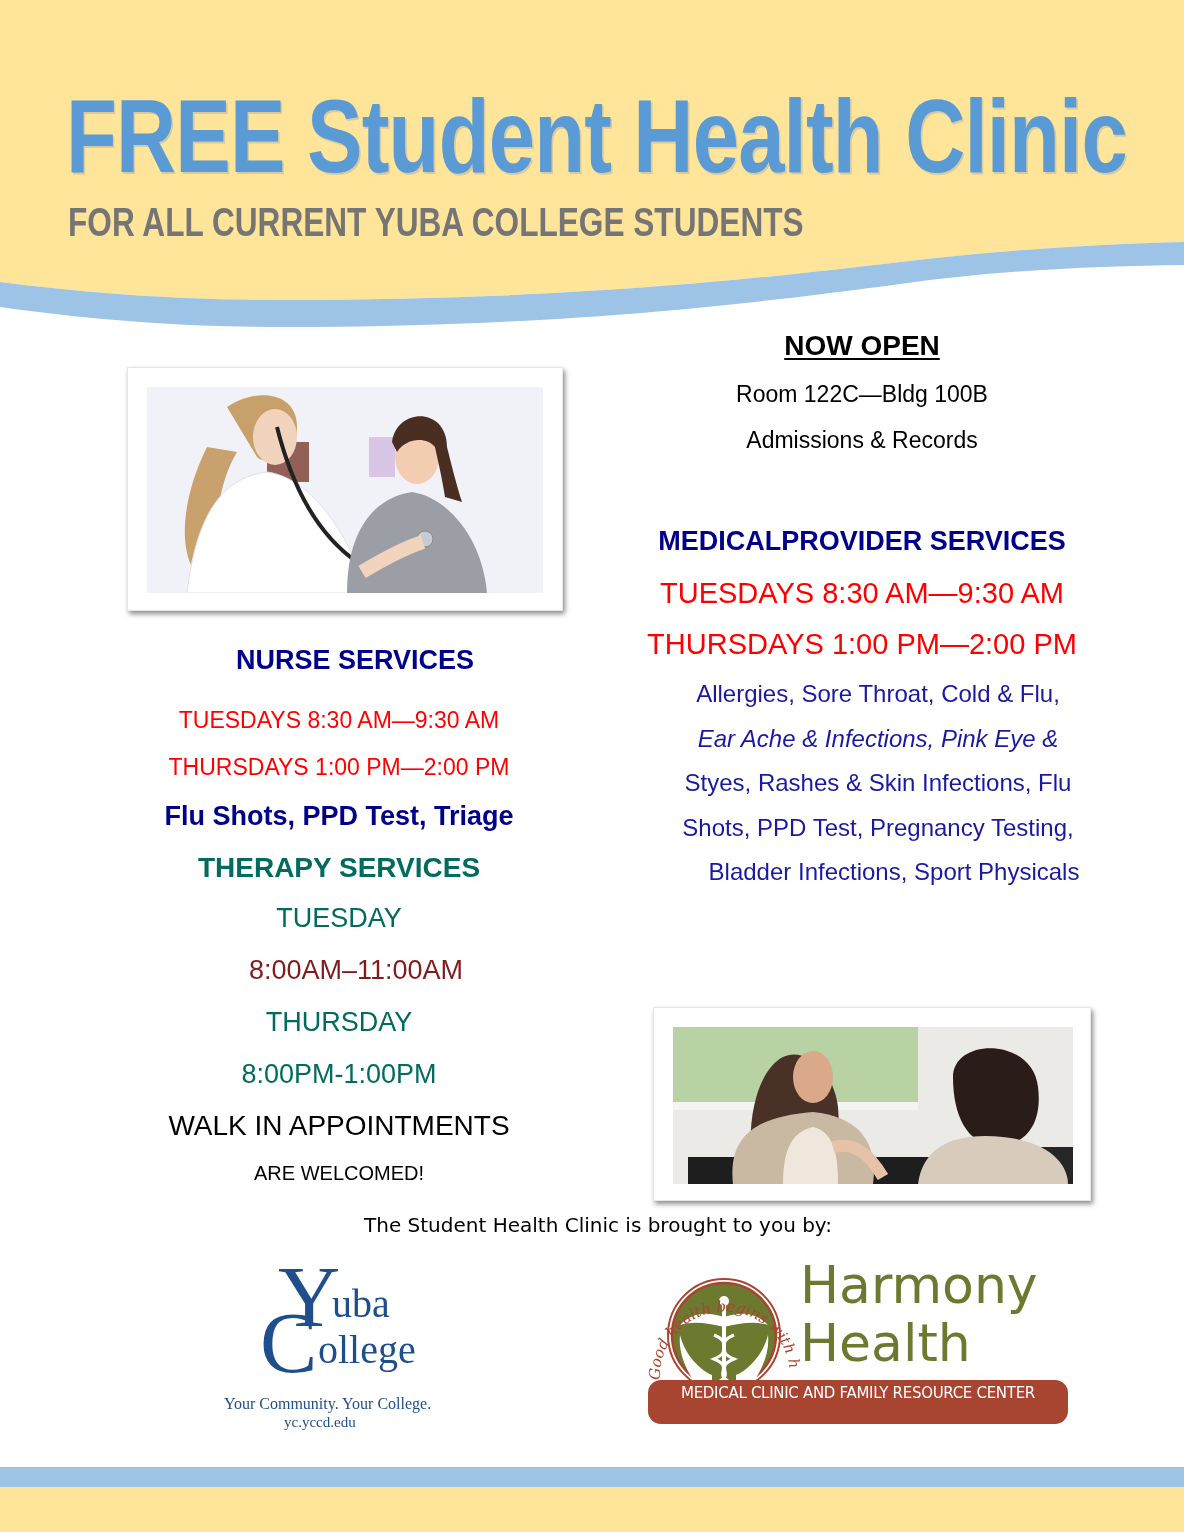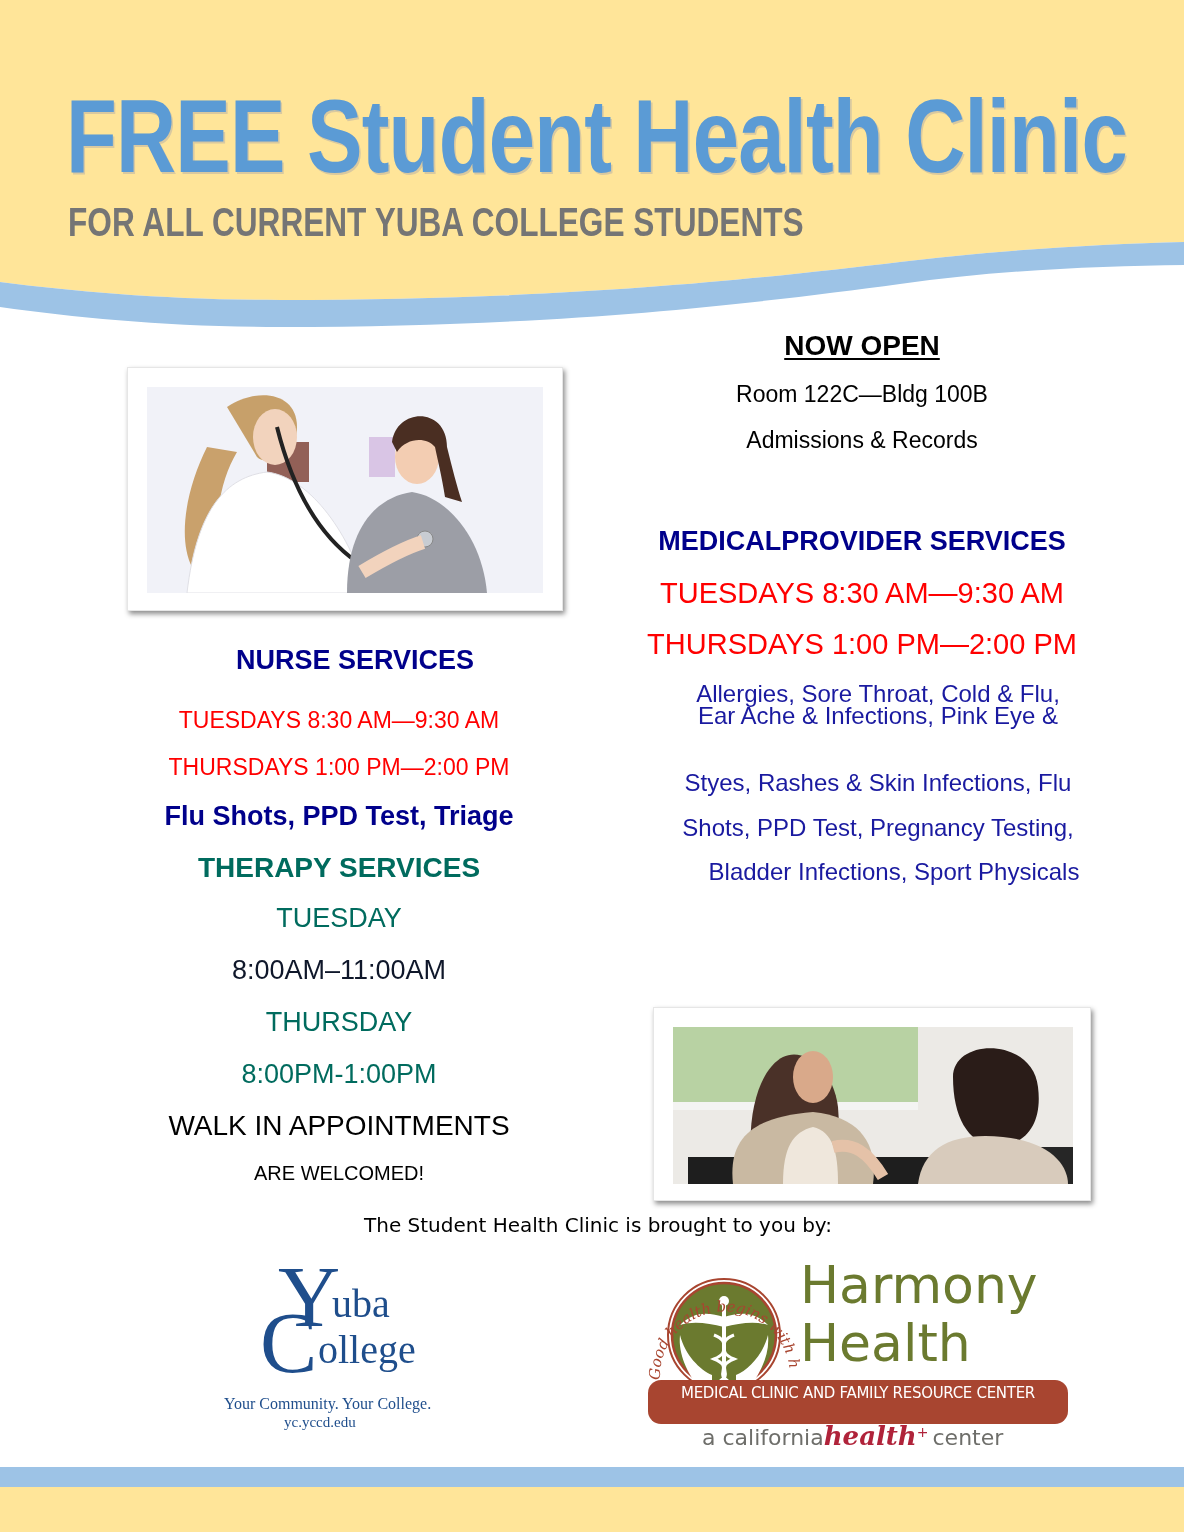--- a/index.html
+++ b/index.html
@@ -70,33 +70,33 @@
 </div>
 
 <div class="center-line" style="left:862px; top:330px; font-size:28px; font-weight:bold; color:#000; text-decoration:underline; text-underline-offset:3px;">NOW OPEN</div>
 <div class="center-line" style="left:862px; top:381px; font-size:23px; color:#000;">Room 122C—Bldg 100B</div>
 <div class="center-line" style="left:862px; top:427px; font-size:23px; color:#000;">Admissions &amp; Records</div>
 
 <div class="center-line" style="left:862px; top:526px; font-size:27px; font-weight:bold; color:#00008b;">MEDICALPROVIDER SERVICES</div>
 <div class="center-line" style="left:862px; top:577px; font-size:29px; color:#ff0000;">TUESDAYS 8:30 AM—9:30 AM</div>
 <div class="center-line" style="left:862px; top:628px; font-size:29px; color:#ff0000;">THURSDAYS 1:00 PM—2:00 PM</div>
 <div class="center-line" style="left:878px; top:680px; font-size:24px; color:#1a1aa0;">Allergies, Sore Throat, Cold &amp; Flu,</div>
-<div class="center-line" style="left:878px; top:702px; font-size:24px; color:#1a1aa0;">Ear Ache &amp; Infections, Pink Eye &amp;</div>
+<div class="center-line" style="left:878px; top:725px; font-size:24px; color:#1a1aa0;font-style:italic;">Ear Ache &amp; Infections, Pink Eye &amp;</div>
 <div class="center-line" style="left:878px; top:769px; font-size:24px; color:#1a1aa0;">Styes, Rashes &amp; Skin Infections, Flu</div>
 <div class="center-line" style="left:878px; top:814px; font-size:24px; color:#1a1aa0;">Shots, PPD Test, Pregnancy Testing,</div>
 <div class="center-line" style="left:878px; top:858px; font-size:24px; color:#1a1aa0;margin-left:16px;">Bladder Infections, Sport  Physicals</div>
 
 <div class="center-line" style="left:355px; top:645px; font-size:27px; font-weight:bold; color:#00008b;">NURSE SERVICES</div>
 <div class="center-line" style="left:339px; top:707px; font-size:23px; color:#ff0000;">TUESDAYS 8:30 AM—9:30 AM</div>
 <div class="center-line" style="left:339px; top:754px; font-size:23px; color:#ff0000;">THURSDAYS 1:00 PM—2:00 PM</div>
 <div class="center-line" style="left:339px; top:801px; font-size:27px; font-weight:bold; color:#00008b;">Flu Shots, PPD Test, Triage</div>
 
 <div class="center-line" style="left:339px; top:852px; font-size:28px; font-weight:bold; color:#006b5e;">THERAPY SERVICES</div>
 <div class="center-line" style="left:339px; top:903px; font-size:27px; color:#006b5e;">TUESDAY</div>
-<div class="center-line" style="left:339px; top:955px; font-size:27px; color:#0f172a;">8:00AM–11:00AM</div>
+<div class="center-line" style="left:356px; top:955px; font-size:27px; color:#7f1d1d;">8:00AM–11:00AM</div>
 <div class="center-line" style="left:339px; top:1007px; font-size:27px; color:#006b5e;">THURSDAY</div>
 <div class="center-line" style="left:339px; top:1059px; font-size:27px; color:#006b5e;">8:00PM-1:00PM</div>
 
 <div class="center-line" style="left:339px; top:1110px; font-size:28px; color:#000;">WALK IN APPOINTMENTS</div>
 <div class="center-line" style="left:339px; top:1162px; font-size:20px; color:#000;">ARE WELCOMED!</div>
 
 <div class="photo-frame" style="left:653px; top:1007px; width:436px; height:192px;">
   <div class="photo-inner" style="left:19px; top:19px; width:400px; height:157px;">
     <svg width="400" height="157" viewBox="0 0 400 157">
       <rect x="0" y="0" width="400" height="157" fill="#eceae6"></rect>
@@ -143,19 +143,16 @@
     <path d="M128,80 C123,100 108,115 96,120 L96,132 L110,132 C120,118 130,100 128,80 Z" fill="#ffffff"></path>
     <text font-family="DejaVu Serif, serif" font-style="italic" font-size="15" fill="#a84530">
       <textPath href="#arcPath">Good health begins with harmony</textPath>
     </text>
   </svg>
   <span class="harmony-text" style="left:160px; top:2px; font-size:52px; line-height:56px;">Harmony</span>
   <span class="harmony-text" style="left:160px; top:60px; font-size:52px; line-height:56px;">Health</span>
   <div class="abs" style="left:8px; top:125px; width:420px; height:44px; background:#a84530; border-radius:13px; text-align:center;">
     <span style="font-family:'DejaVu Sans', sans-serif; font-size:15px; line-height:26px; color:#ffffff; white-space:nowrap; letter-spacing:-0.3px;">MEDICAL CLINIC AND FAMILY RESOURCE CENTER</span>
   </div>
-  <div class="abs" style="left:62px; top:166px; white-space:nowrap; font-family:'DejaVu Sans', sans-serif; font-size:22px; color:#6e6e6a;">
-    <span>a california</span><span style="font-family:'DejaVu Serif', serif; font-style:italic; font-weight:bold; color:#b0233a; font-size:26px;">health</span><sup style="color:#b0233a; font-size:14px;">+</sup><span style="margin-left:4px;">center</span>
-  </div>
 </div>
 
 <div class="bottom-blue"></div>
 <div class="bottom-yellow"></div>
 
 </body></html>

